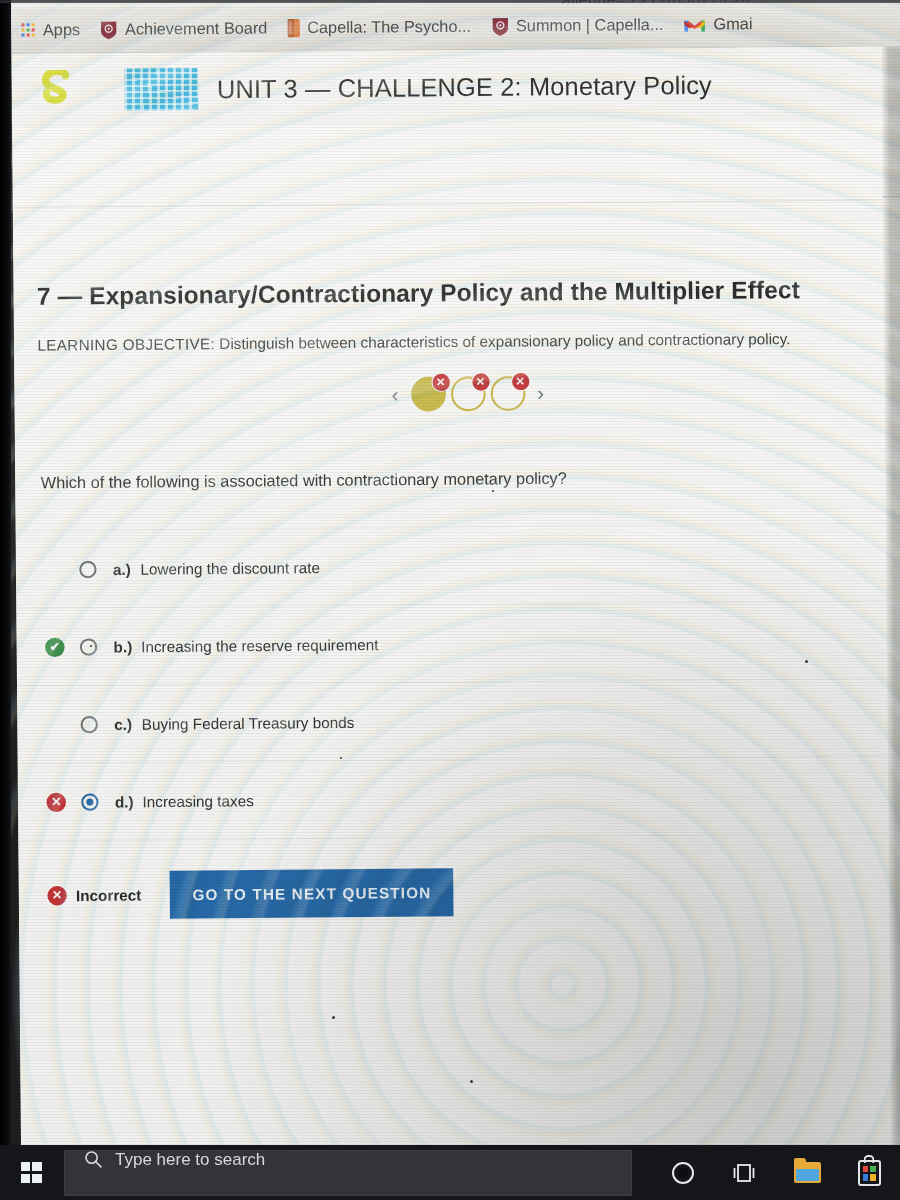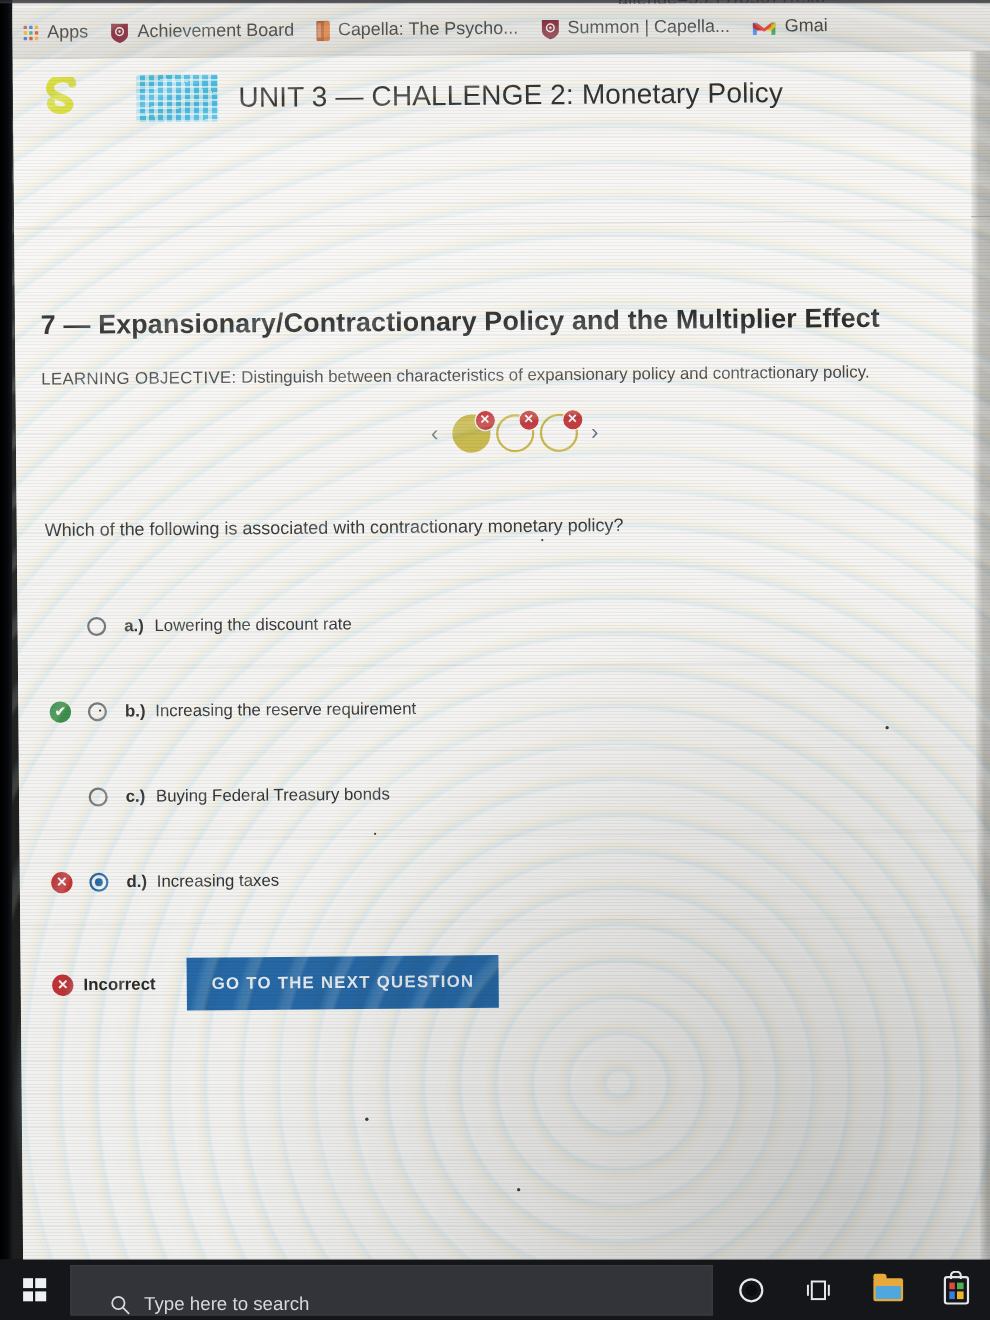--- a/index.html
+++ b/index.html
@@ -260,21 +260,21 @@
     width:62px;height:55px;display:flex;align-items:center;justify-content:center;
     flex:none;cursor:pointer;
   }
   .win-logo{
     width:21px;height:21px;display:grid;grid-template-columns:1fr 1fr;
     grid-template-rows:1fr 1fr;gap:2.5px;
   }
   .win-logo i{display:block;background:#eef1f4;}
   .search-box{
     width:548px;height:46px;background:#32343a;margin-left:2px;
-    display:flex;align-items:flex-end;gap:12px;padding-left:36px;
+    display:flex;align-items:flex-start;gap:12px;padding-left:20px;
     color:#d7d9dc;font-size:17px;cursor:text;flex:none;
     box-shadow:inset 0 0 0 1px #3c3e44;
   }
   .search-glass{width:19px;height:19px;flex:none;}
   .tb-spacer{flex:1;}
   .tb-icon{
     width:62px;height:55px;display:flex;align-items:center;justify-content:center;
     flex:none;cursor:pointer;
   }
   .cortana-ring{

